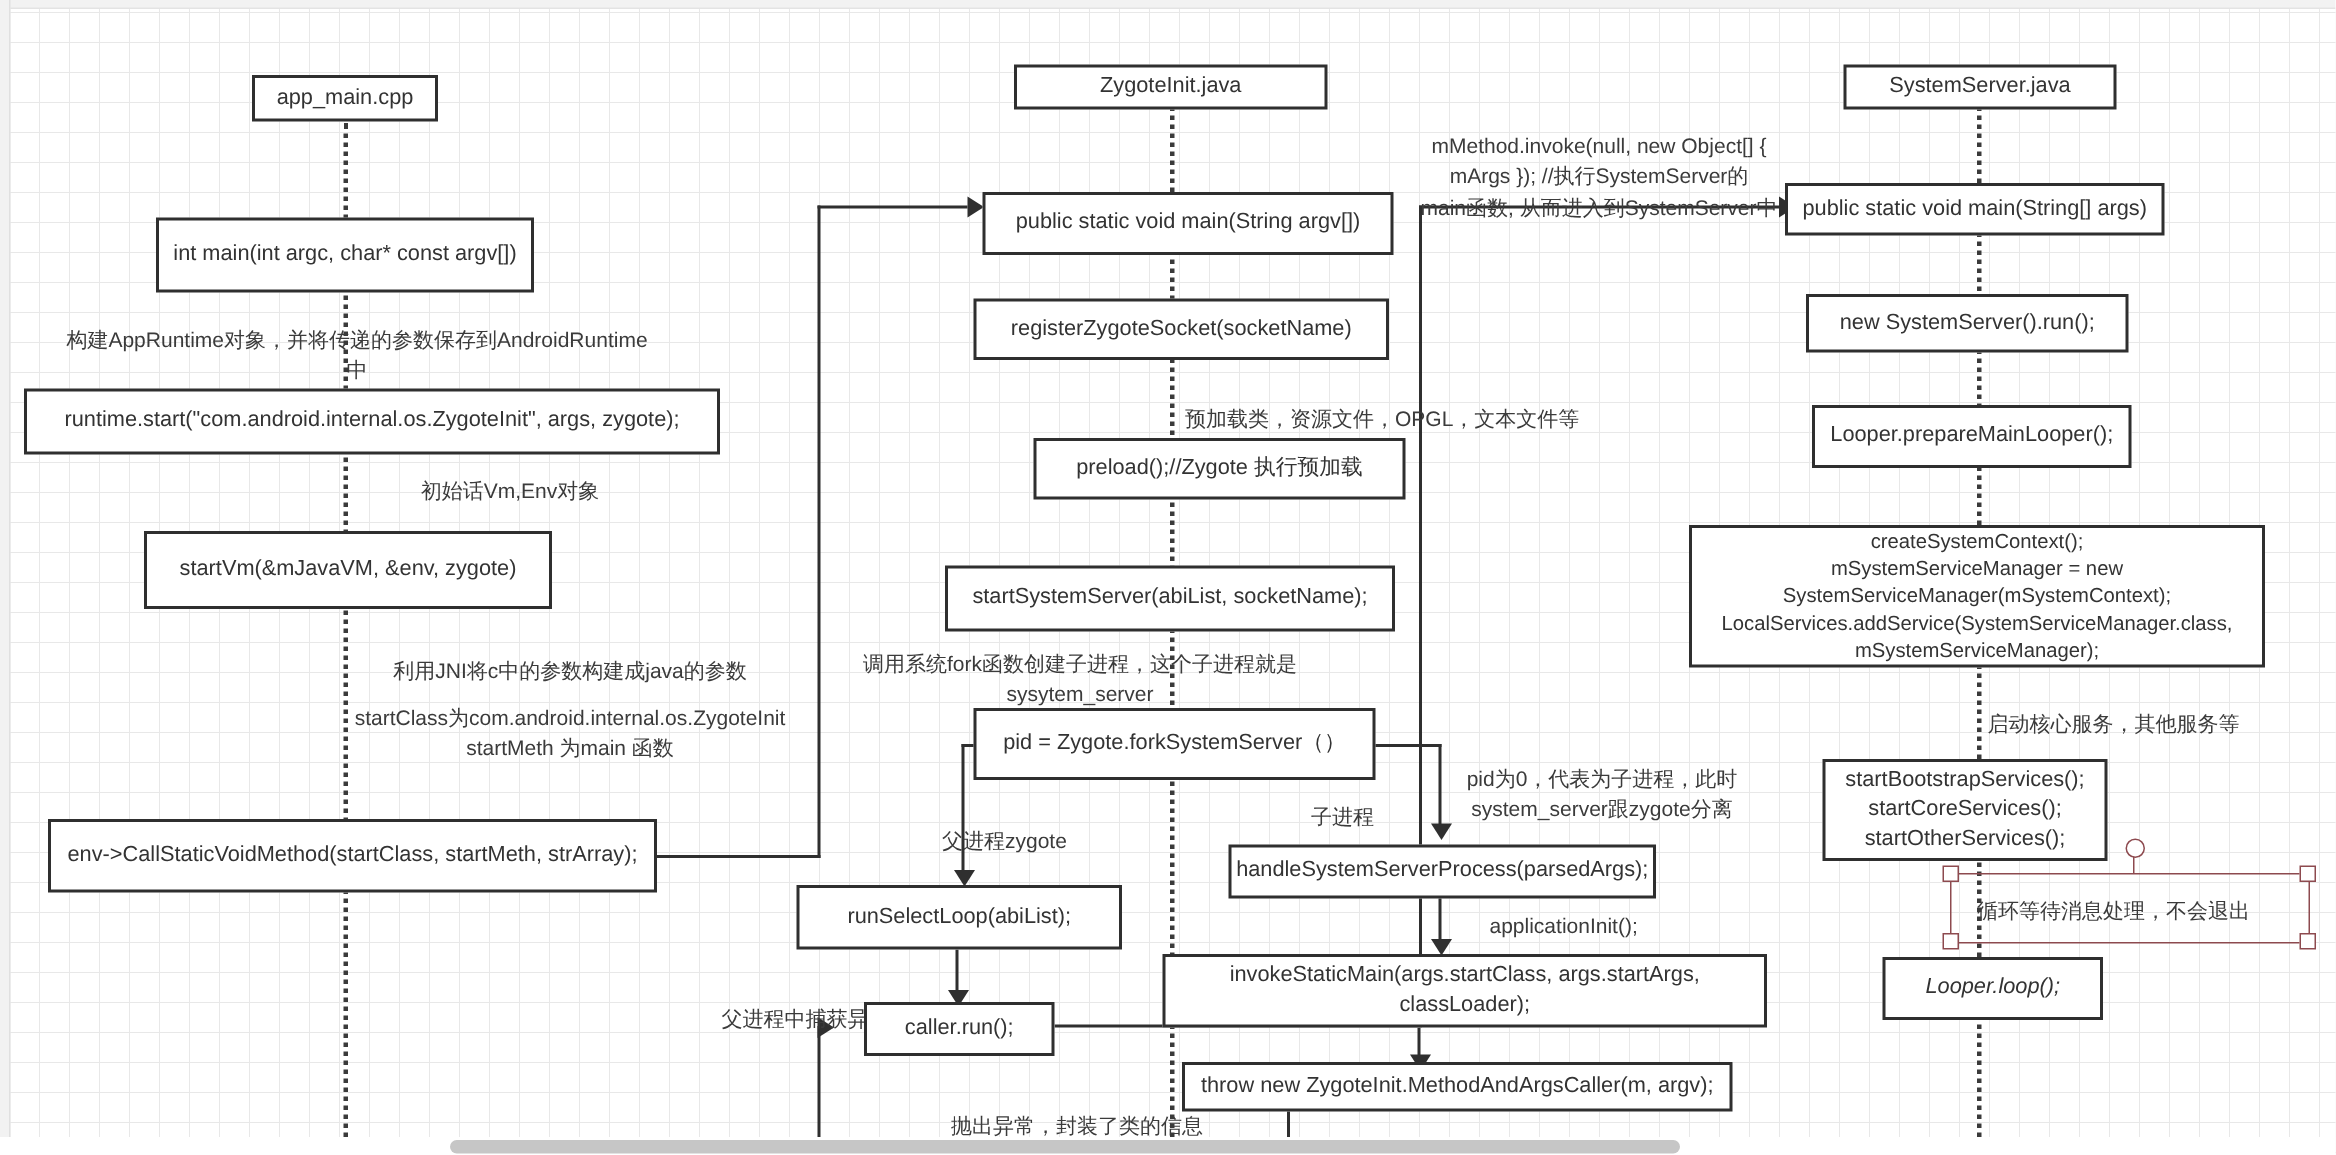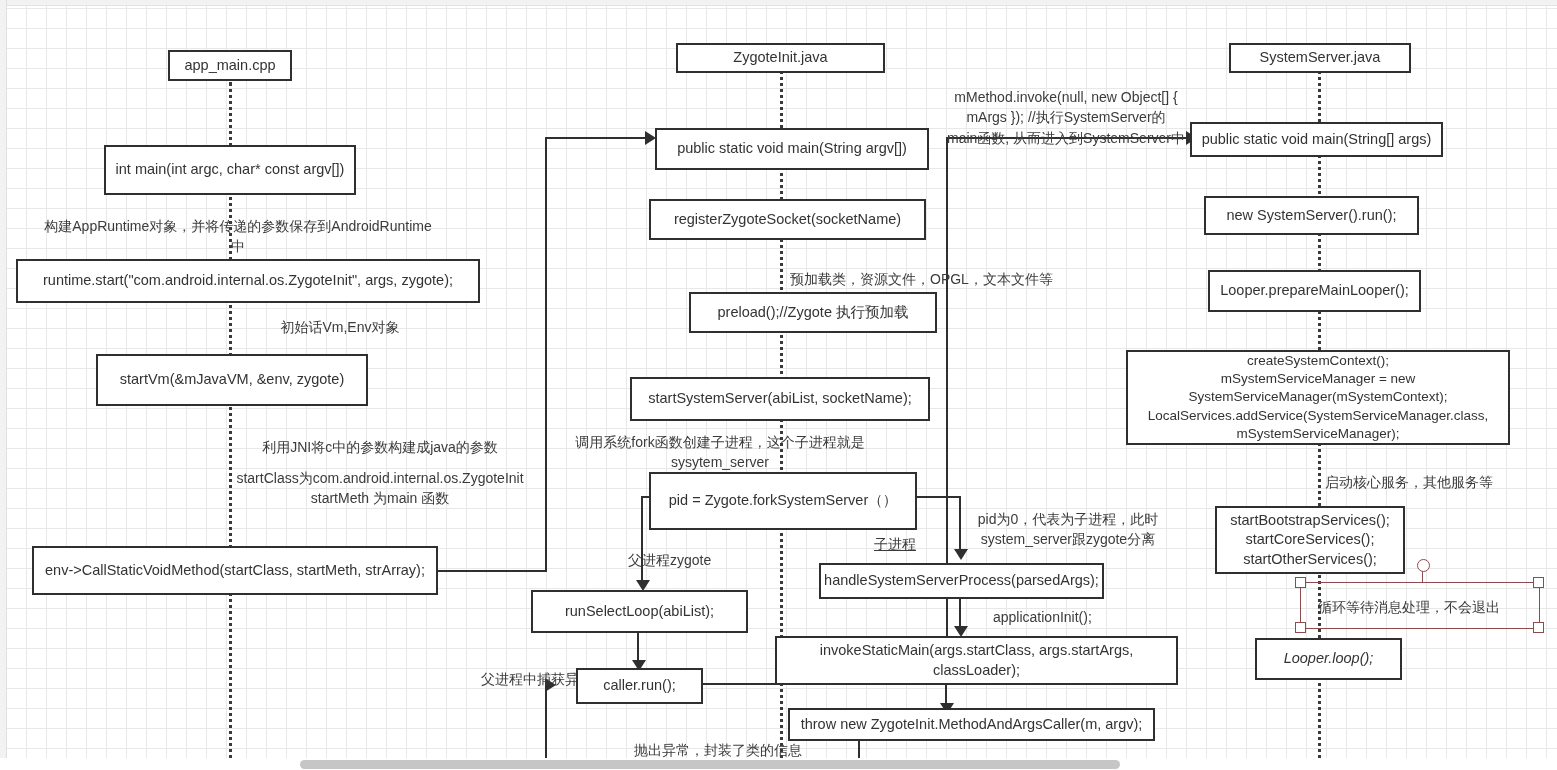--- a/index.html
+++ b/index.html
@@ -145,25 +145,25 @@
 
   <div class="lbl" style="left:790px;top:269px;width:330px;text-align:left;">预加载类，资源文件，OPGL，文本文件等</div>
 
   <div class="node" style="left:664px;top:292px;width:248px;height:41px;margin-left:25px;">preload();//Zygote 执行预加载</div>
 
   <div class="node" style="left:630px;top:377px;width:300px;height:44px;">startSystemServer(abiList, socketName);</div>
 
   <div class="lbl" style="left:560px;top:432px;width:320px;">调用系统fork函数创建子进程，这个子进程就是
 sysytem_server</div>
 
-  <div class="node" style="left:649px;top:472px;width:268px;height:58px;">pid = Zygote.forkSystemServer（）</div>
+  <div class="node" style="left:649px;top:472px;width:268px;height:48px;">pid = Zygote.forkSystemServer（）</div>
 
   <div class="lbl" style="left:628px;top:550px;width:110px;text-align:left;">父进程zygote</div>
 
-  <div class="lbl" style="left:862px;top:534px;width:66px;text-decoration:underline;">子进程</div>
+  <div class="lbl" style="left:862px;top:534px;width:66px;">子进程</div>
 
   <div class="node" style="left:531px;top:590px;width:217px;height:43px;">runSelectLoop(abiList);</div>
 
   <div class="lbl" style="left:481px;top:669px;width:112px;text-align:left;">父进程中捕获异常</div>
 
   <div class="node" style="left:576px;top:668px;width:127px;height:36px;">caller.run();</div>
 
   <div class="lbl" style="left:588px;top:740px;width:194px;margin-left:33px;">抛出异常，封装了类的信息</div>
 
   <div class="lbl" style="left:940px;top:87px;width:252px;">mMethod.invoke(null, new Object[] {

